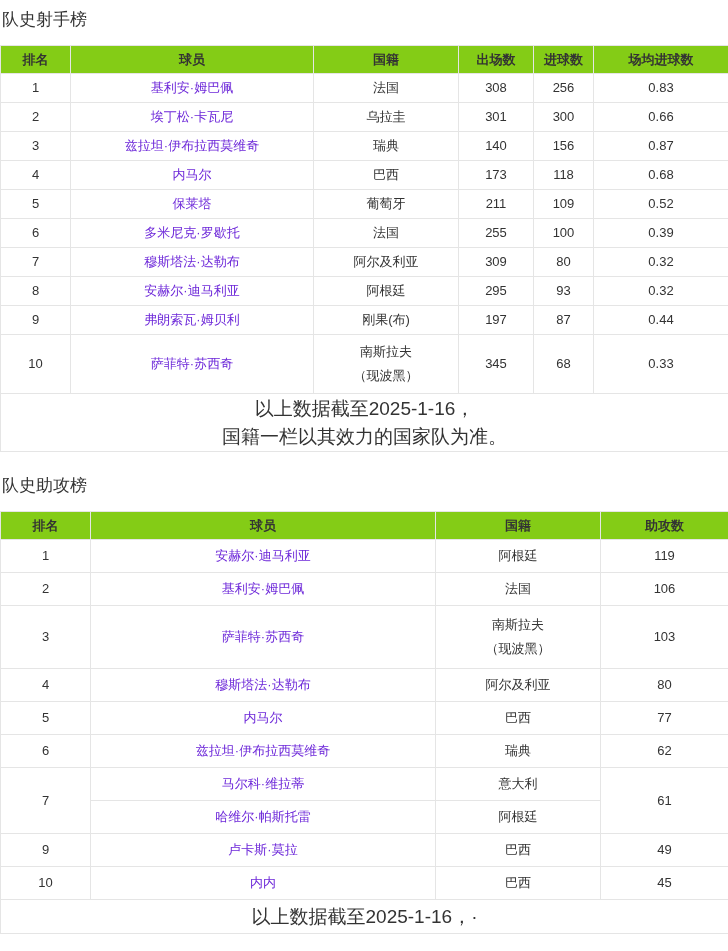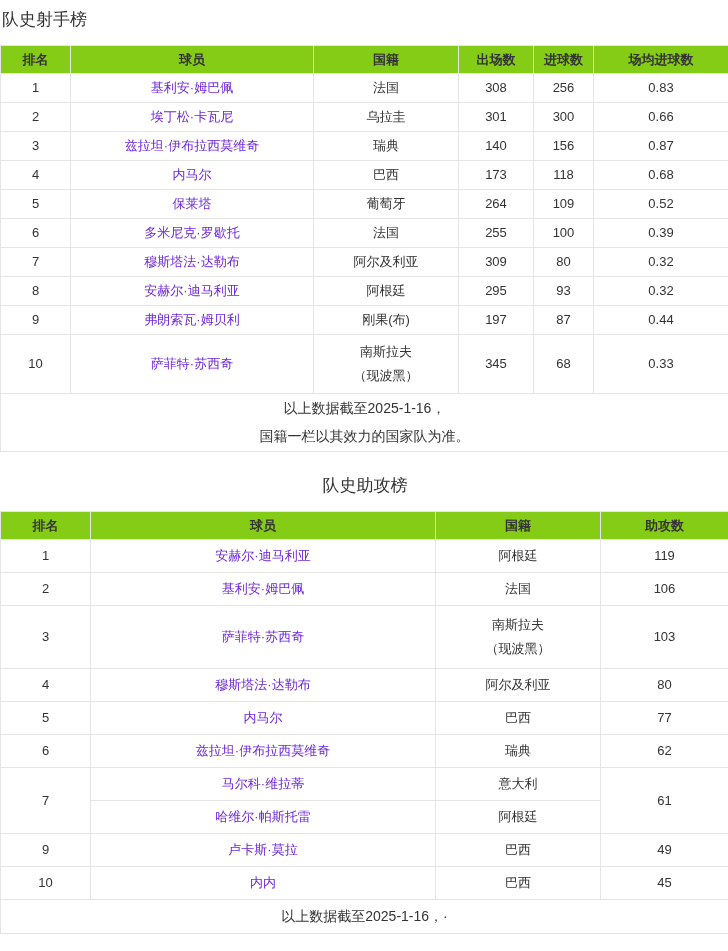--- a/index.html
+++ b/index.html
@@ -18,21 +18,20 @@
   }
   .section-title {
     font-size: 17px;
     font-weight: 400;
     color: #333333;
     margin: 0;
     padding: 8px 0 14px 2px;
   }
   .section-title.second {
     padding-top: 22px;
-    text-align: center;
   }
   table.rank-table {
     width: 728px;
     border-collapse: collapse;
     table-layout: fixed;
   }
   table.rank-table th,
   table.rank-table td {
     border: 1px solid #e5e5e5;
     text-align: center;
@@ -60,21 +59,21 @@
     text-decoration: none;
     cursor: pointer;
   }
   td.notes-cell {
     text-align: left;
     padding: 7px 10px;
   }
   .note-line {
     line-height: 19px;
     margin: 0 0 9px 0;
-    font-size: 14px;
+    font-size: 19px;
     color: #333333;
   }
   .note-line:last-child { margin-bottom: 0; }
 </style>
 </head>
 <body>
 
 <div class="page">
 
   <h2 class="section-title">队史射手榜</h2>
@@ -128,21 +127,21 @@
         <td><a class="player-link">内马尔</a></td>
         <td>巴西</td>
         <td>173</td>
         <td>118</td>
         <td>0.68</td>
       </tr>
       <tr>
         <td>5</td>
         <td><a class="player-link">保莱塔</a></td>
         <td>葡萄牙</td>
-        <td>264</td>
+        <td>211</td>
         <td>109</td>
         <td>0.52</td>
       </tr>
       <tr>
         <td>6</td>
         <td><a class="player-link">多米尼克·罗歇托</a></td>
         <td>法国</td>
         <td>255</td>
         <td>100</td>
         <td>0.39</td>

